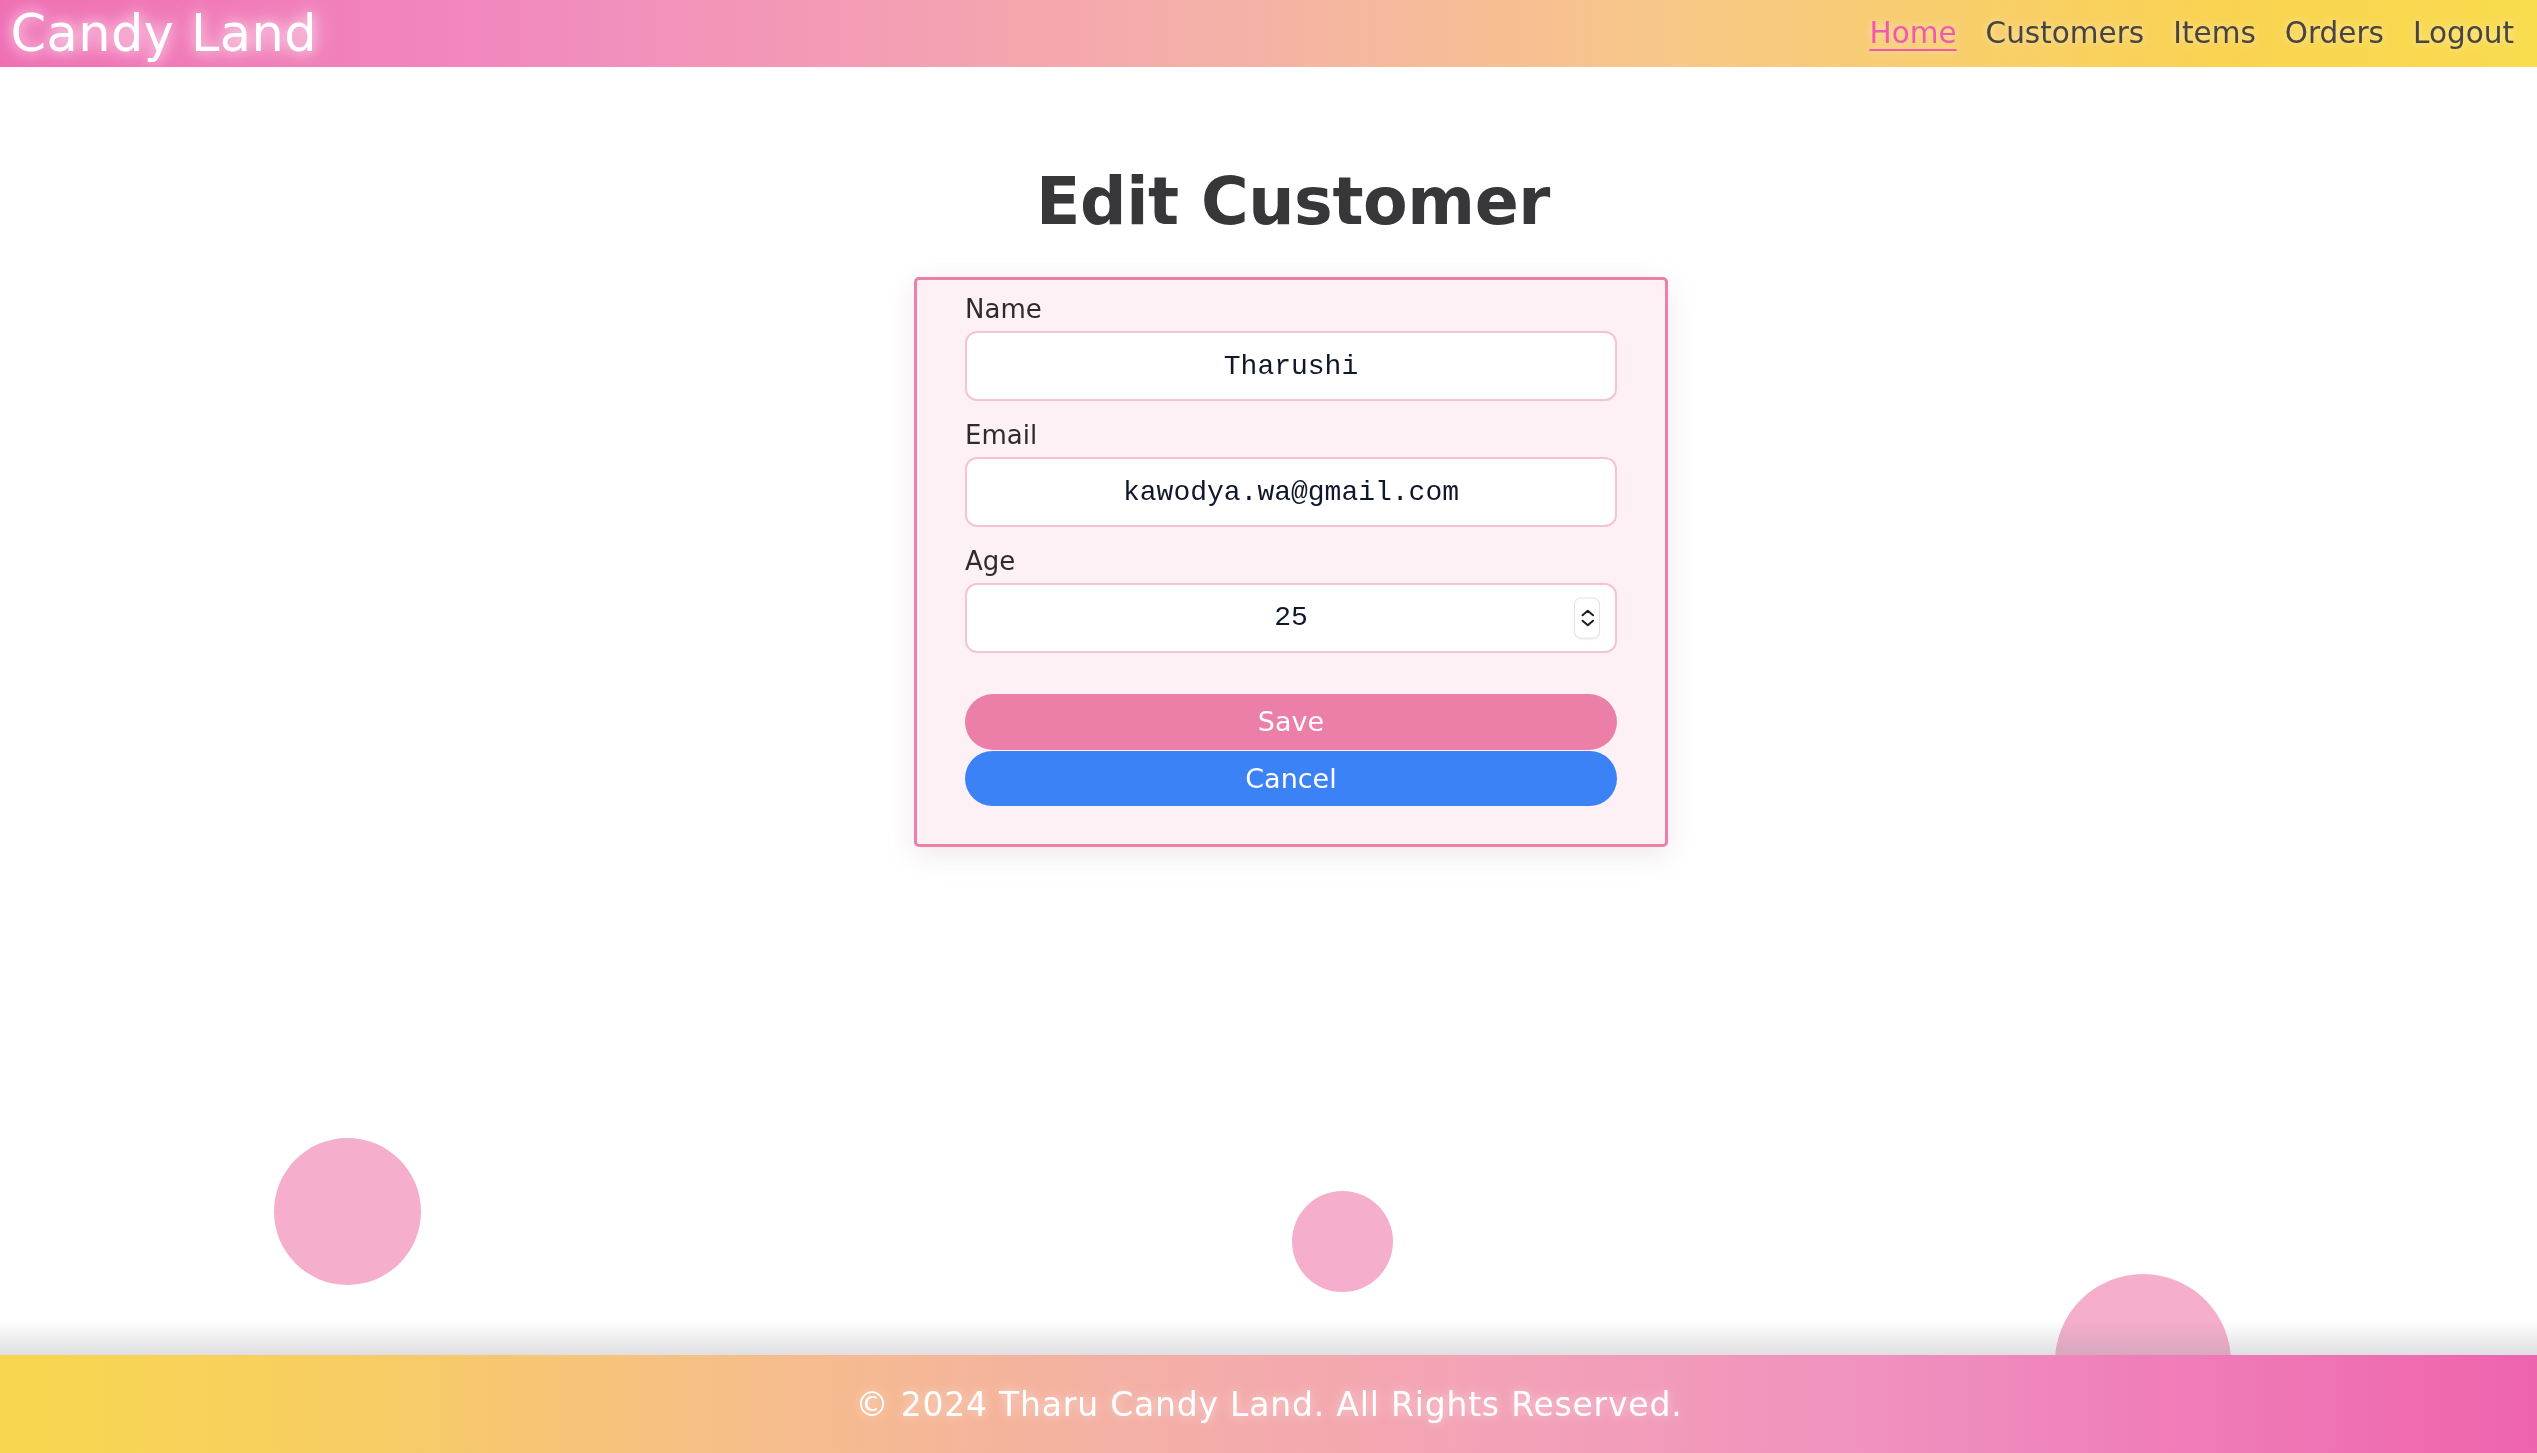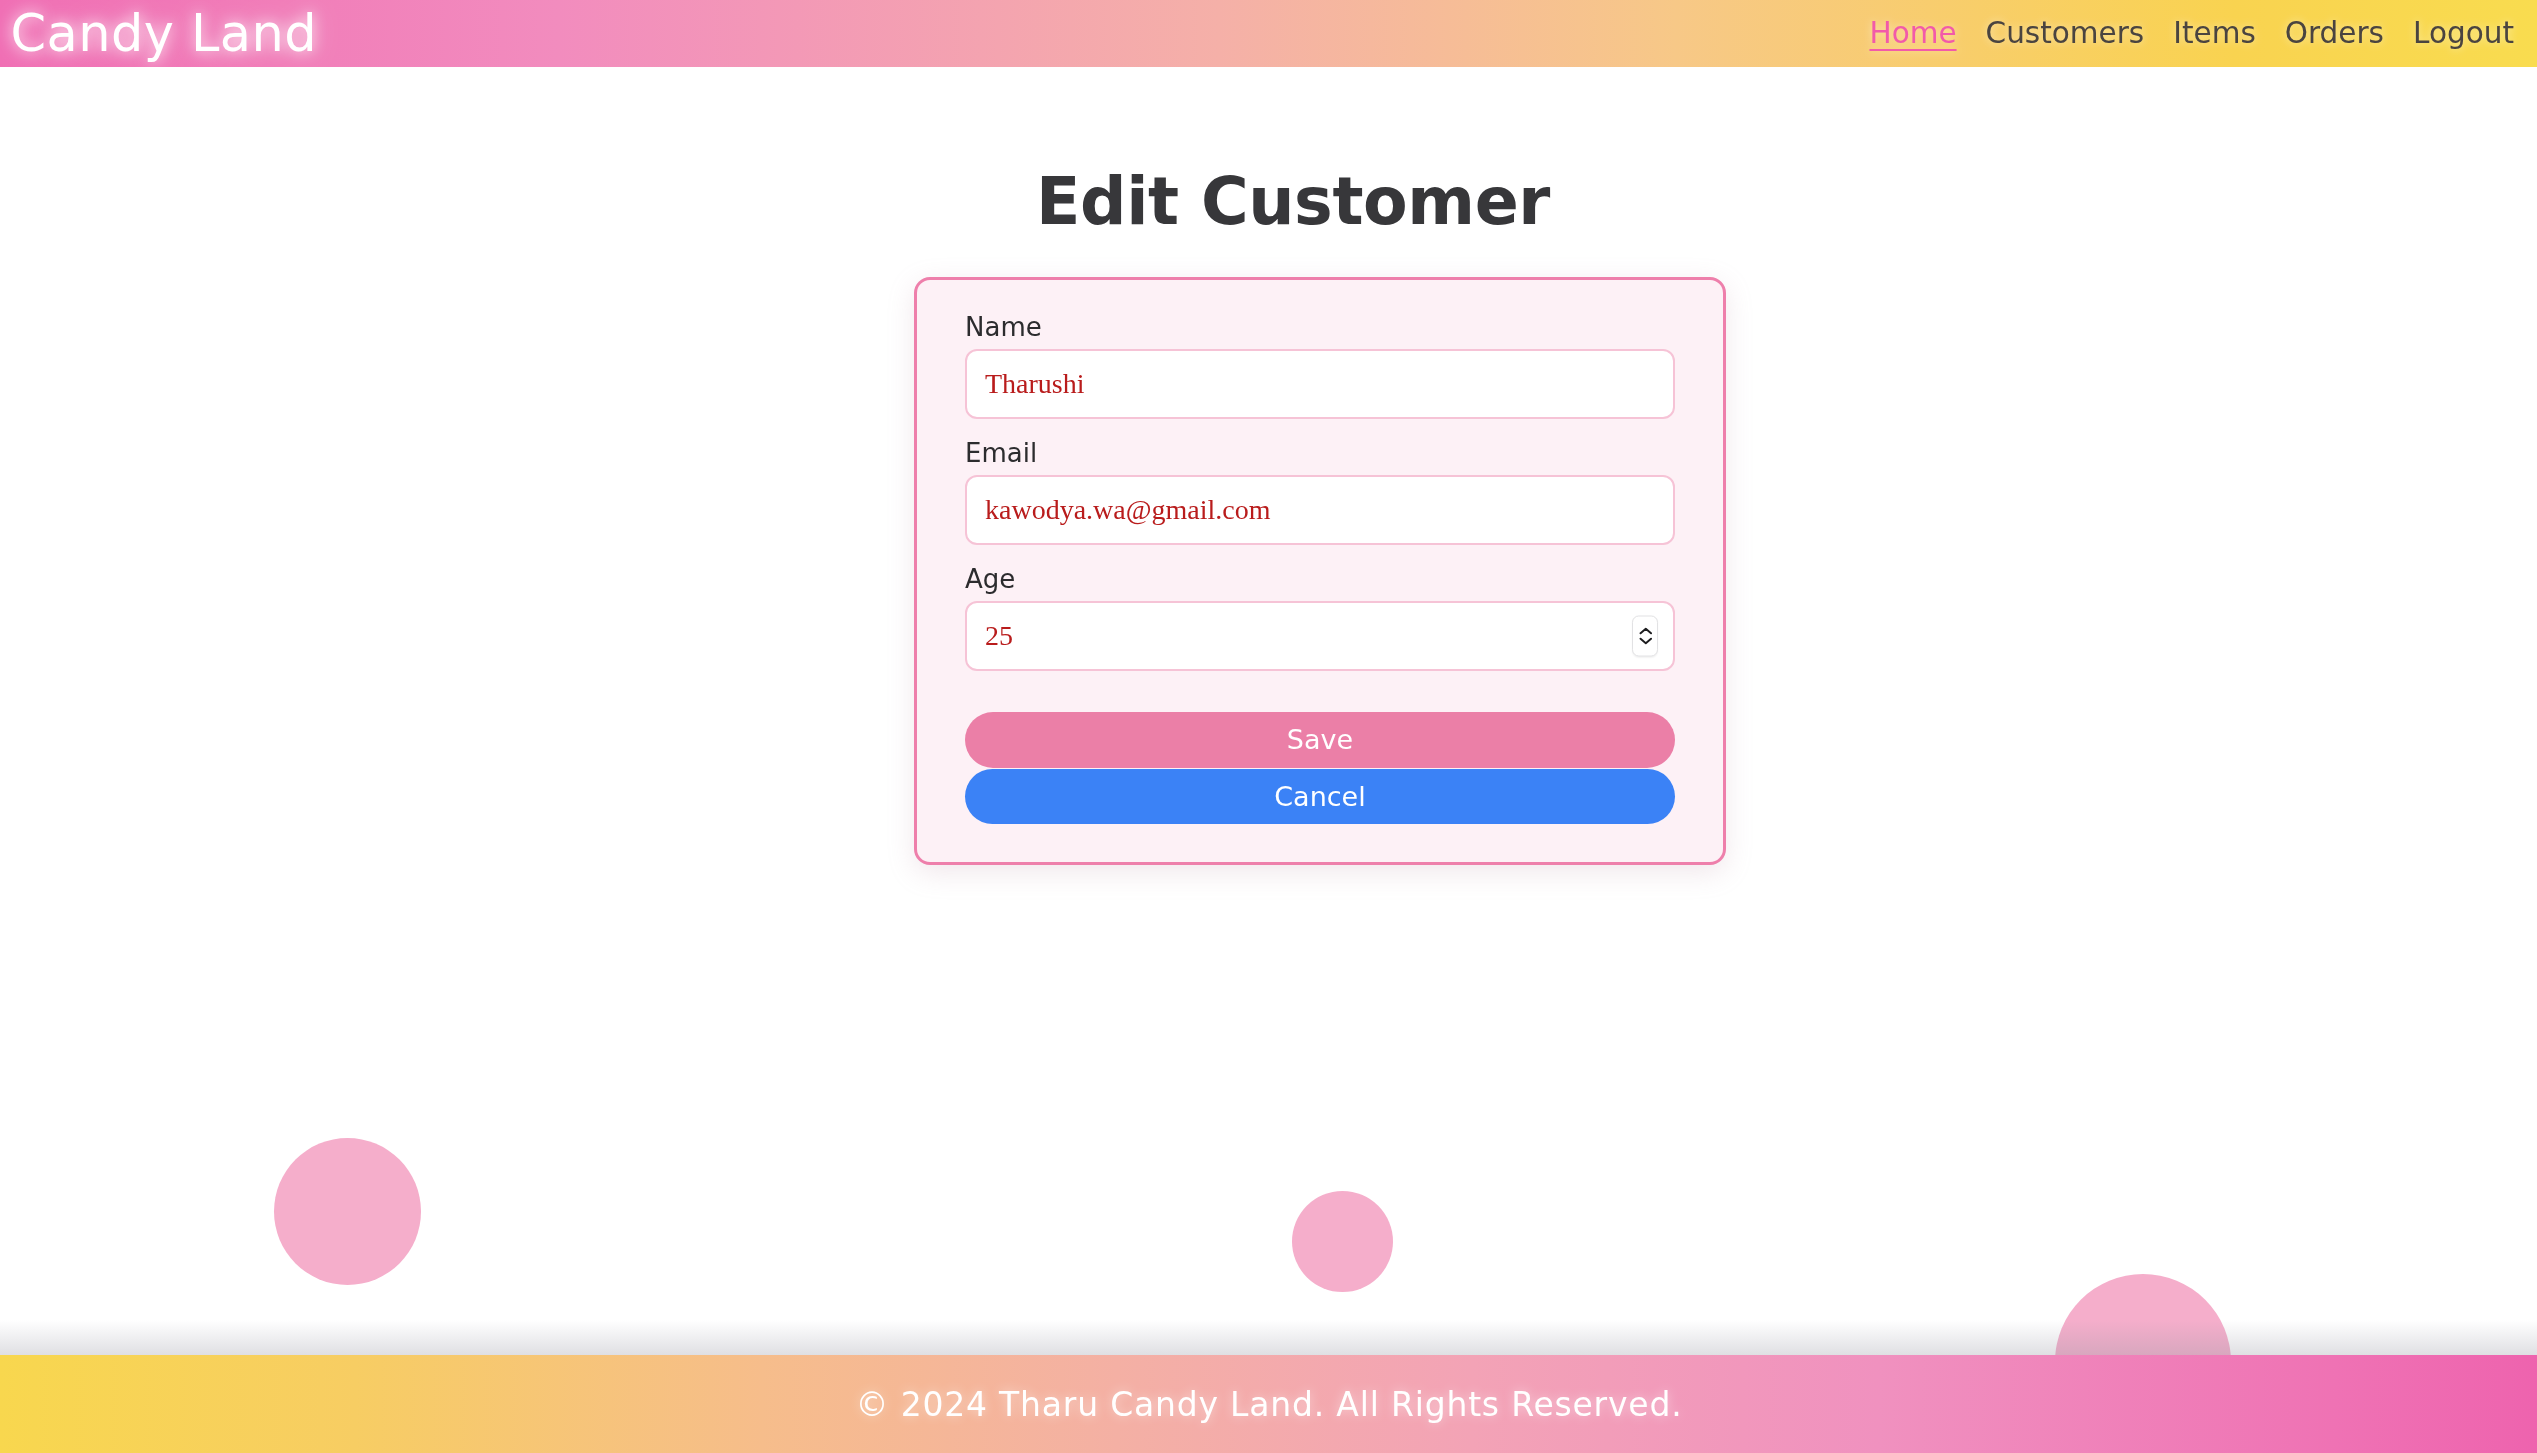--- a/index.html
+++ b/index.html
@@ -87,26 +87,26 @@
     margin-top: 80px;
     letter-spacing: -0.4px;
     line-height: 1;
   }
 
   
   .card {
     position: absolute;
     left: 890px;
     top: 188px;
-    width: 812px;
+    width: 754px;
     background: #fdf1f6;
     border: 3px solid #ee7fab;
-    border-radius: 16px;
+    border-radius: 5px;
     box-shadow: 0 7.6px 27px rgba(190,150,170,0.22);
-    padding: 33px 48px 38px 48px;
+    padding: 15px 48px 38px 48px;
   }
 
   .field { margin-bottom: 19.7px; }
   .field:last-of-type { margin-bottom: 0; }
 
   .field-label {
     display: block;
     font-family: "DejaVu Sans", sans-serif;
     font-size: 26px;
     color: #2c2c2e;
@@ -114,24 +114,25 @@
     line-height: 1.1;
   }
 
   .field-input {
     width: 100%;
     height: 70px;
     background: #ffffff;
     border: 2.3px solid #f6c3d6;
     border-radius: 12px;
     padding: 0 18px;
-    font-family: Liberation Serif, serif;
+    font-family: Liberation Mono, monospace;
     font-size: 28px;
-    color: #b91c1c;
+    color: #0f172a;
     outline: none;
+    text-align: center;
     -moz-appearance: textfield;
   }
 
   .field-input::-webkit-outer-spin-button,
   .field-input::-webkit-inner-spin-button { -webkit-appearance: none; margin: 0; }
 
   .number-wrap { position: relative; }
 
   .spinner {
     position: absolute;

